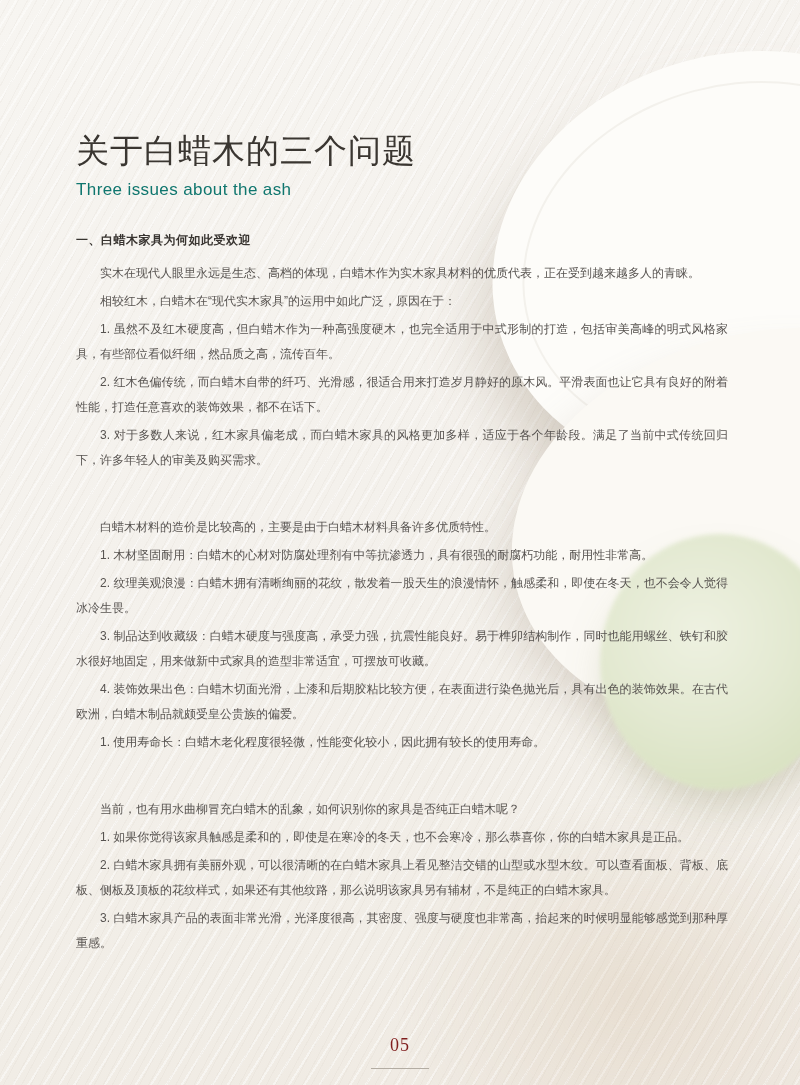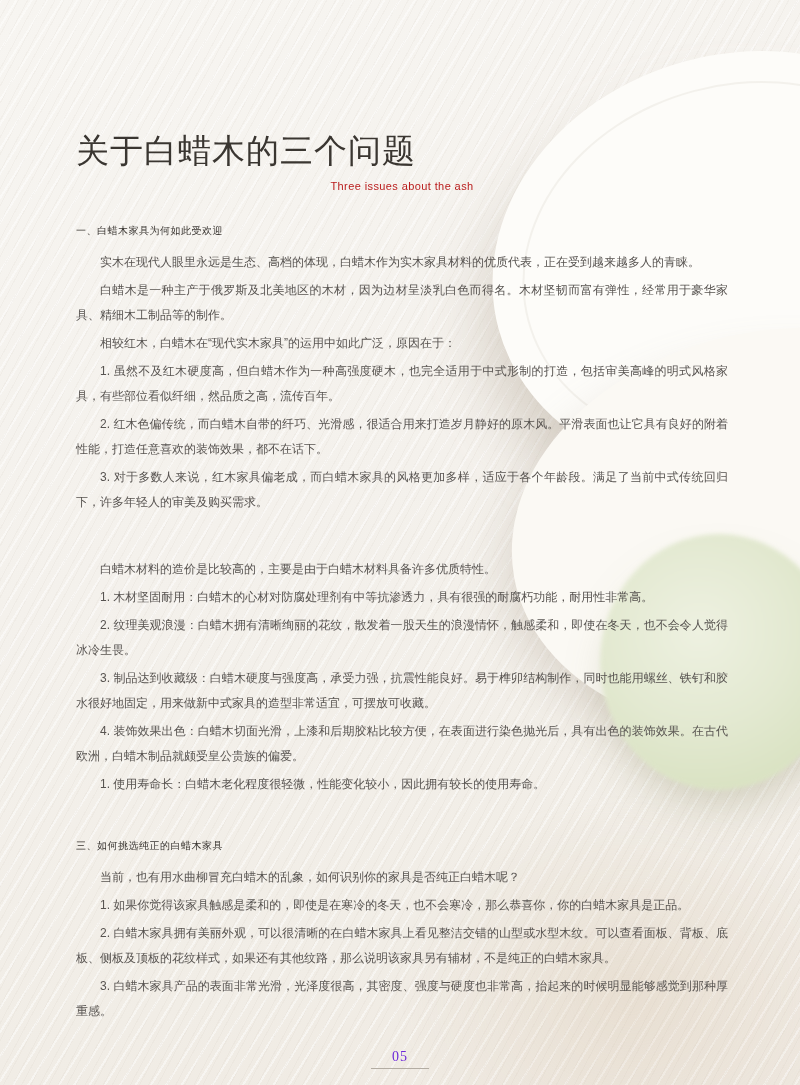--- a/index.html
+++ b/index.html
@@ -59,43 +59,43 @@
   .content {
     position:relative; z-index:1;
     padding:132px 72px 0 76px;
     color:#56524d;
   }
   .doc-title {
     font-size:33px; font-weight:500; color:#3a3631;
     letter-spacing:1px; line-height:1.15;
   }
   .doc-subtitle {
-    margin-top:10px; font-size:11px; color:#b91c1c; letter-spacing:.4px;text-align:center;
+    margin-top:10px; font-size:17px; color:#0f766e; letter-spacing:.4px;
   }
   header { margin-bottom:32px; }
 
   section { margin-bottom:42px; }
   section h2 {
-    font-size:10px; font-weight:normal; color:#383430;
+    font-size:12px; font-weight:bold; color:#383430;
     margin-bottom:12px; letter-spacing:.5px;
   }
   section p {
     font-size:12px; line-height:25px; color:#575350;
     text-indent:2em; text-align:justify; margin-bottom:3px;
   }
 
   
   .pageno-wrap {
     position:absolute; z-index:1; left:0; right:0; bottom:16px;
     display:flex; justify-content:center;
   }
   .pageno {
     font-family:"Liberation Serif","DejaVu Serif",serif;
-    font-size:14px; color:#6d28d9; letter-spacing:1px;
-    width:58px; text-align:center; padding-bottom:3px;
+    font-size:18px; color:#7f1d1d; letter-spacing:1px;
+    width:58px; text-align:center; padding-bottom:12px;
     border-bottom:1px solid #b3ada3;
   }
 </style>
 </head>
 <body>
 
 <div class="page">
 
   <div class="grain"></div>
   <div class="plate-large"></div>
@@ -106,38 +106,36 @@
   <div class="content">
 
     <header>
       <h1 class="doc-title">关于白蜡木的三个问题</h1>
       <div class="doc-subtitle">Three issues about the ash</div>
     </header>
 
     <section>
       <h2>一、白蜡木家具为何如此受欢迎</h2>
       <p>实木在现代人眼里永远是生态、高档的体现，白蜡木作为实木家具材料的优质代表，正在受到越来越多人的青睐。</p>
-      <p>白蜡木是一种主产于俄罗斯及北美地区的木材，因为边材呈淡乳白色而得名。木材坚韧而富有弹性，经常用于豪华家具、精细木工制品等的制作。</p>
       <p>相较红木，白蜡木在“现代实木家具”的运用中如此广泛，原因在于：</p>
       <p>1. 虽然不及红木硬度高，但白蜡木作为一种高强度硬木，也完全适用于中式形制的打造，包括审美高峰的明式风格家具，有些部位看似纤细，然品质之高，流传百年。</p>
       <p>2. 红木色偏传统，而白蜡木自带的纤巧、光滑感，很适合用来打造岁月静好的原木风。平滑表面也让它具有良好的附着性能，打造任意喜欢的装饰效果，都不在话下。</p>
       <p>3. 对于多数人来说，红木家具偏老成，而白蜡木家具的风格更加多样，适应于各个年龄段。满足了当前中式传统回归下，许多年轻人的审美及购买需求。</p>
     </section>
 
     <section>
       <p>白蜡木材料的造价是比较高的，主要是由于白蜡木材料具备许多优质特性。</p>
       <p>1. 木材坚固耐用：白蜡木的心材对防腐处理剂有中等抗渗透力，具有很强的耐腐朽功能，耐用性非常高。</p>
       <p>2. 纹理美观浪漫：白蜡木拥有清晰绚丽的花纹，散发着一股天生的浪漫情怀，触感柔和，即使在冬天，也不会令人觉得冰冷生畏。</p>
       <p>3. 制品达到收藏级：白蜡木硬度与强度高，承受力强，抗震性能良好。易于榫卯结构制作，同时也能用螺丝、铁钉和胶水很好地固定，用来做新中式家具的造型非常适宜，可摆放可收藏。</p>
       <p>4. 装饰效果出色：白蜡木切面光滑，上漆和后期胶粘比较方便，在表面进行染色抛光后，具有出色的装饰效果。在古代欧洲，白蜡木制品就颇受皇公贵族的偏爱。</p>
       <p>1. 使用寿命长：白蜡木老化程度很轻微，性能变化较小，因此拥有较长的使用寿命。</p>
     </section>
 
     <section>
-      <h2>三、如何挑选纯正的白蜡木家具</h2>
       <p>当前，也有用水曲柳冒充白蜡木的乱象，如何识别你的家具是否纯正白蜡木呢？</p>
       <p>1. 如果你觉得该家具触感是柔和的，即使是在寒冷的冬天，也不会寒冷，那么恭喜你，你的白蜡木家具是正品。</p>
       <p>2. 白蜡木家具拥有美丽外观，可以很清晰的在白蜡木家具上看见整洁交错的山型或水型木纹。可以查看面板、背板、底板、侧板及顶板的花纹样式，如果还有其他纹路，那么说明该家具另有辅材，不是纯正的白蜡木家具。</p>
       <p>3. 白蜡木家具产品的表面非常光滑，光泽度很高，其密度、强度与硬度也非常高，抬起来的时候明显能够感觉到那种厚重感。</p>
     </section>
 
   </div>
 
   <div class="pageno-wrap">
     <span class="pageno">05</span>

